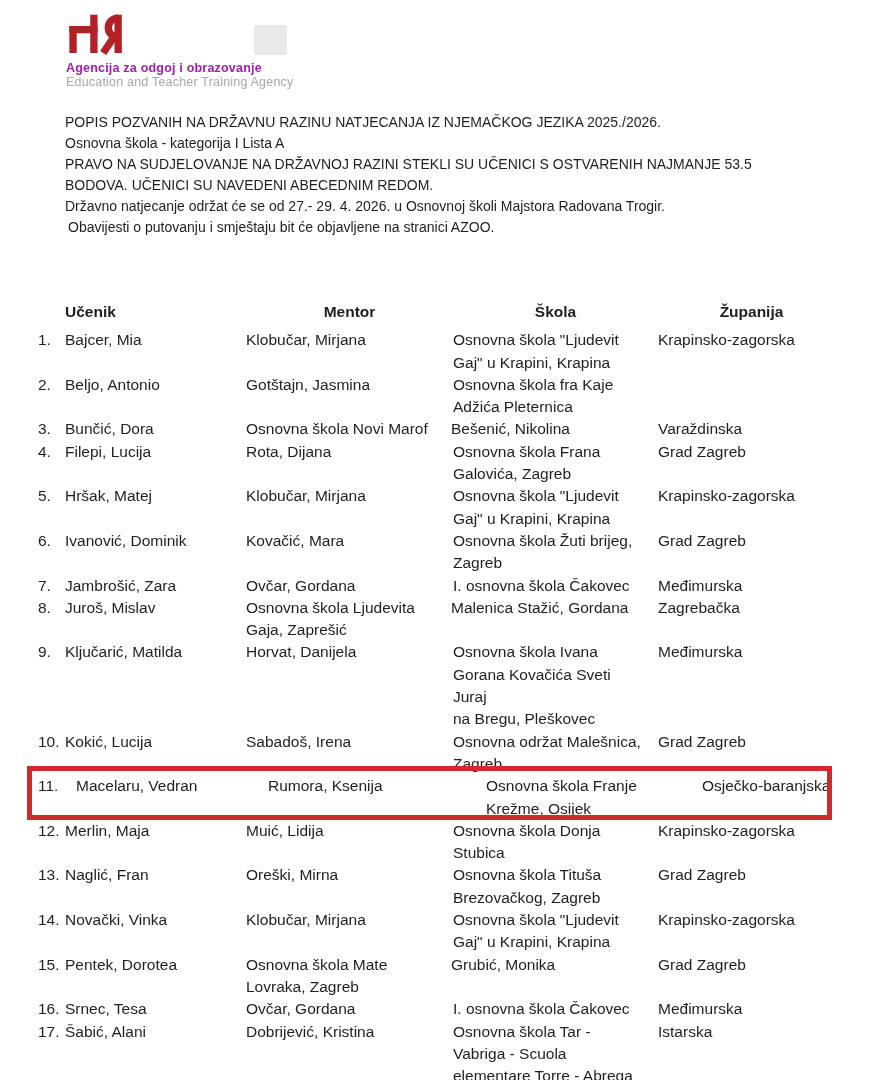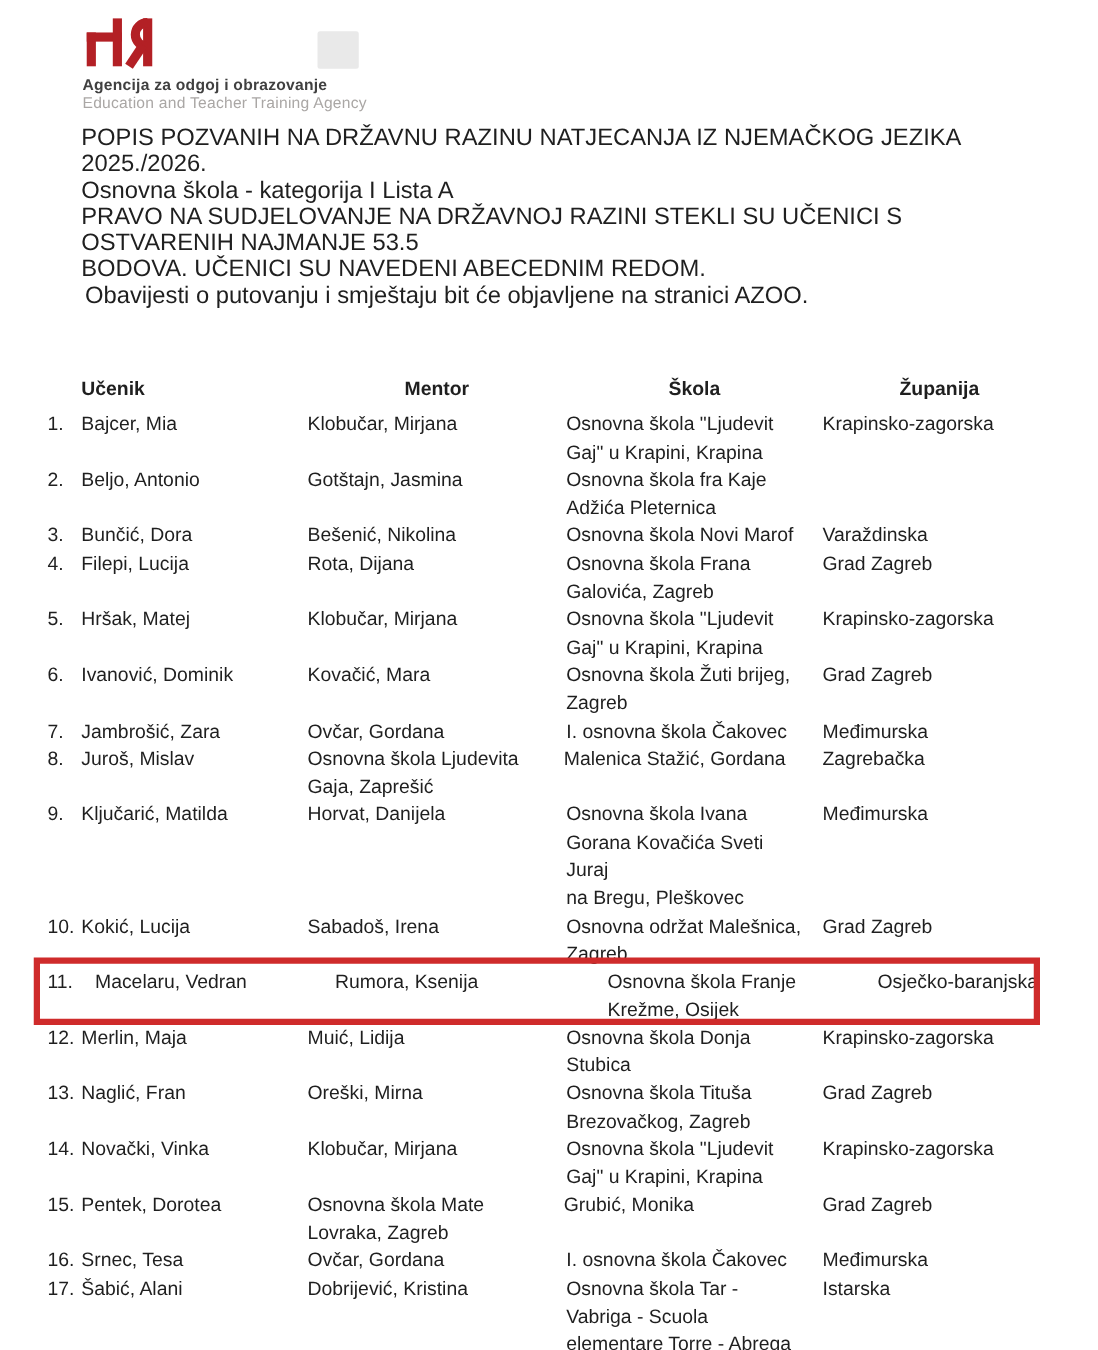--- a/index.html
+++ b/index.html
@@ -6,25 +6,25 @@
   body{
     width:878px;height:1080px;position:relative;overflow:hidden;
     font-family:"Liberation Sans", sans-serif;color:#1f1f1f;
     --highlight:#cf2b2b;--logo-color:#b32025;
   }
   
   .logo{position:absolute;left:66px;top:12px;}
   .logo-glyph{display:block;}
   .lg{fill:var(--logo-color);}
   .lgs{stroke:var(--logo-color);stroke-width:13;fill:none;}
-  .logo-line-hr{font-size:12.5px;font-weight:bold;color:#404040;margin-top:3px;letter-spacing:.2px;}
+  .logo-line-hr{font-size:12.5px;font-weight:bold;color:#a21caf;margin-top:3px;letter-spacing:.2px;}
   .logo-line-en{font-size:12.5px;color:#aaa7a5;letter-spacing:.2px;}
   .placeholder-box{position:absolute;left:254px;top:25px;width:33px;height:30px;background:#e9e9e9;border-radius:2px;}
   
-  .content{position:absolute;left:65px;top:100px;width:782px;font-size:19px;line-height:21px;}
+  .content{position:absolute;left:65px;top:112px;width:782px;font-size:14px;line-height:21px;}
   .content p{margin:0;white-space:pre-line;}
   .p2{margin-top:17px;}
   .p3{margin-top:17px;}
   .p4{margin-top:10px;}
   .p5{margin-top:12px;padding-left:3px;}
   
   .table{position:absolute;left:38px;top:301px;width:807px;font-size:15.5px;}
   .thead{display:flex;font-weight:bold;line-height:22px;margin-bottom:6px;align-items:center;}
   .trow{display:flex;}
   .c{line-height:22.3px;}
@@ -56,20 +56,21 @@
   <div class="logo-line-en">Education and Teacher Training Agency</div>
 </div>
 
 <div class="placeholder-box"></div>
 
 <div class="content">
   <p class="p1">POPIS POZVANIH NA DRŽAVNU RAZINU NATJECANJA IZ NJEMAČKOG JEZIKA 2025./2026.</p>
   <p class="p2">Osnovna škola - kategorija I Lista A</p>
   <p class="p3">PRAVO NA SUDJELOVANJE NA DRŽAVNOJ RAZINI STEKLI SU UČENICI S OSTVARENIH NAJMANJE 53.5
 BODOVA. UČENICI SU NAVEDENI ABECEDNIM REDOM.</p>
+  <p class="p4">Državno natjecanje održat će se od 27.- 29. 4. 2026. u Osnovnoj školi Majstora Radovana Trogir.</p>
   <p class="p5">Obavijesti o putovanju i smještaju bit će objavljene na stranici AZOO.</p>
 </div>
 
 <div class="table">
   <div class="thead">
     <div class="c col-num"></div>
     <div class="c col-student">Učenik</div>
     <div class="c col-mentor th-center">Mentor</div>
     <div class="c col-school th-center">Škola</div>
     <div class="c col-county th-center">Županija</div>
@@ -86,22 +87,22 @@
   <div class="trow">
     <div class="c col-num">2.</div>
     <div class="c col-student">Beljo, Antonio</div>
     <div class="c col-mentor">Gotštajn, Jasmina</div>
     <div class="c col-school">Osnovna škola fra Kaje
 Adžića Pleternica</div>
   </div>
   <div class="trow">
     <div class="c col-num">3.</div>
     <div class="c col-student">Bunčić, Dora</div>
+    <div class="c col-school">Osnovna škola Novi Marof</div>
     <div class="c col-mentor">Bešenić, Nikolina</div>
-    <div class="c col-school">Osnovna škola Novi Marof</div>
     <div class="c col-county">Varaždinska</div>
   </div>
   <div class="trow">
     <div class="c col-num">4.</div>
     <div class="c col-student">Filepi, Lucija</div>
     <div class="c col-mentor">Rota, Dijana</div>
     <div class="c col-school">Osnovna škola Frana
 Galovića, Zagreb</div>
     <div class="c col-county">Grad Zagreb</div>
   </div>

